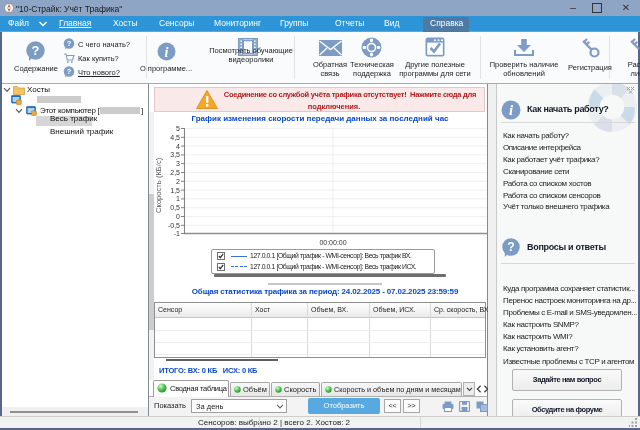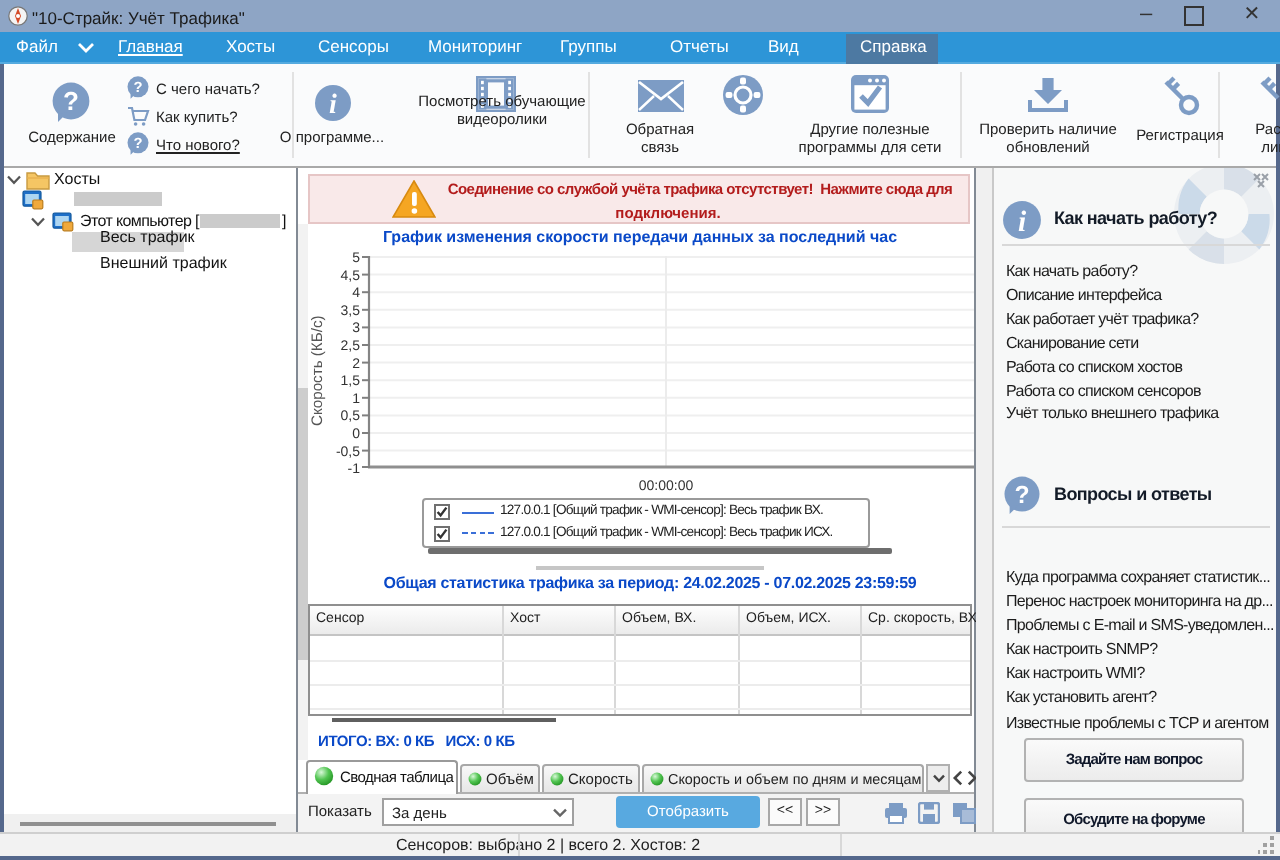--- a/index.html
+++ b/index.html
@@ -111,20 +111,21 @@
 <svg class="abs" style="left:361px;top:37px;" width="21" height="21" viewBox="0 0 21 21">
  <circle cx="10.5" cy="10.5" r="10" fill="#7d9cc5"></circle>
  <circle cx="10.5" cy="10.5" r="4" fill="none" stroke="#fff" stroke-width="1.6"></circle>
  <g fill="#fff">
   <rect x="9" y="1.8" width="3" height="3.4" rx="1"></rect>
   <rect x="9" y="15.8" width="3" height="3.4" rx="1"></rect>
   <rect x="1.8" y="9" width="3.4" height="3" rx="1"></rect>
   <rect x="15.8" y="9" width="3.4" height="3" rx="1"></rect>
  </g>
 </svg>
+<div class="abs" style="left:340px;top:60px;width:64px;text-align:center;font-size:7.5px;color:#222;line-height:9px;">Техническая<br>поддержка</div>
 
 <svg class="abs" style="left:425px;top:37px;" width="20" height="20" viewBox="0 0 20 20">
  <rect x="0.5" y="0.5" width="19" height="19" rx="2.5" fill="#7d9cc5"></rect>
  <circle cx="10" cy="3.2" r="1" fill="#fff"></circle>
       <circle cx="13.5" cy="3.2" r="1" fill="#fff"></circle>
       <circle cx="17" cy="3.2" r="1" fill="#fff"></circle>
  <rect x="2.2" y="5.6" width="15.6" height="12.2" fill="#fff"></rect>
  <path d="M5.5 11 L9 14.5 L15 6.5" fill="none" stroke="#7d9cc5" stroke-width="2.6"></path>
 </svg>
 <div class="abs" style="left:388px;top:60px;width:94px;text-align:center;font-size:7.5px;color:#222;line-height:9px;">Другие полезные<br>программы для сети</div>

